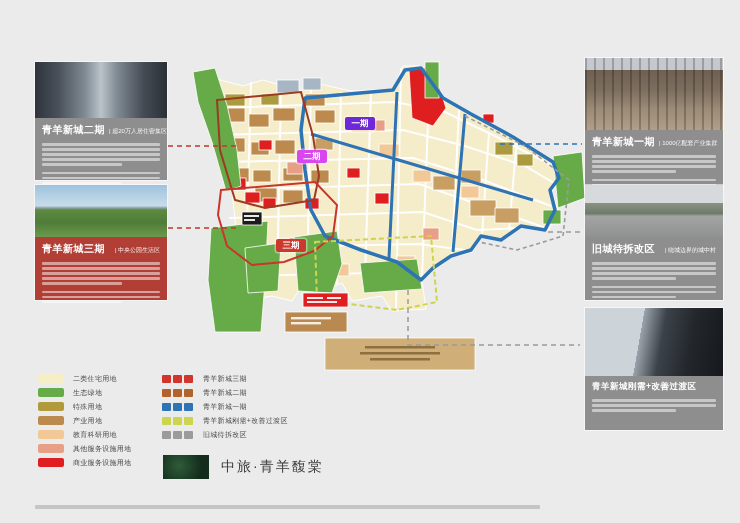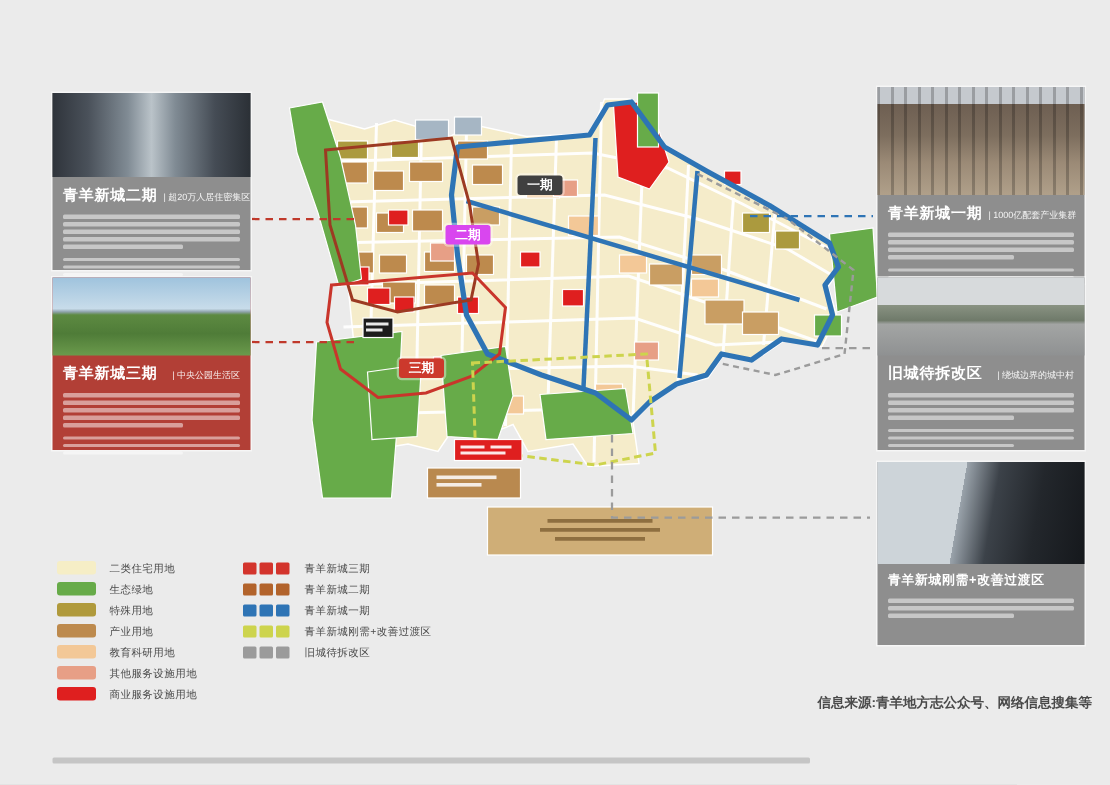--- a/index.html
+++ b/index.html
@@ -28,23 +28,23 @@
   .p-title.small{font-size:8.5px;}
   .p-sub{font-size:6px;opacity:.9;white-space:nowrap;margin-left:4px;}
   .greek{margin-top:6px;}
   .greek i{display:block;height:2.5px;background:rgba(255,255,255,.5);margin-bottom:2.5px;border-radius:1px;}
   .greek i:last-child{width:68%;}
 
   
   .map-svg{position:absolute;left:165px;top:50px;}
   .badge{position:absolute;width:30px;height:13px;line-height:13px;text-align:center;color:#fff;
          font-size:8.5px;font-weight:bold;border-radius:2px;box-shadow:0 0 0 1.5px rgba(255,255,255,.4);}
-  .badge.b1{left:345px;top:117px;background:#404040;}
+  .badge.b1{left:345px;top:117px;background:#6d28d9;}
   .badge.b2{left:297px;top:150px;background:#d946ef;}
-  .badge.b3{left:266px;top:239px;background:#cc392c;}
+  .badge.b3{left:276px;top:239px;background:#cc392c;}
   .connect-svg{position:absolute;left:0;top:0;pointer-events:none;}
 
   
   .legend-col{position:absolute;top:374px;}
   .legend-col.c1{left:38px;}
   .legend-col.c2{left:162px;}
   .lg-row{display:flex;align-items:center;margin-bottom:5px;height:9px;}
   .sw-solid{width:26px;height:9px;border-radius:2px;display:inline-block;flex:none;}
   .sw-dash{display:inline-flex;gap:2px;width:32px;height:8px;flex:none;}
   .sw-dash i{width:9px;height:8px;display:block;border-radius:1px;}
@@ -376,16 +376,19 @@
       <div class="lg-row">
         <span class="sw-dash">
           <i style="background: rgb(155, 155, 155);"></i>
           <i style="background: rgb(155, 155, 155);"></i>
           <i style="background: rgb(155, 155, 155);"></i>
         </span>
         <span class="lg-label">旧城待拆改区</span>
       </div>
     </div>
 
-  <div class="source">信息来源:青羊地方志公众号、网络信息搜集等</div>
+  <div class="brand">
+    <div class="brand-thumb"></div>
+    <div class="brand-name">中旅·青羊馥棠</div>
+  </div>
   <div class="disclaimer"></div>
 
 </div>
 
 </body></html>

